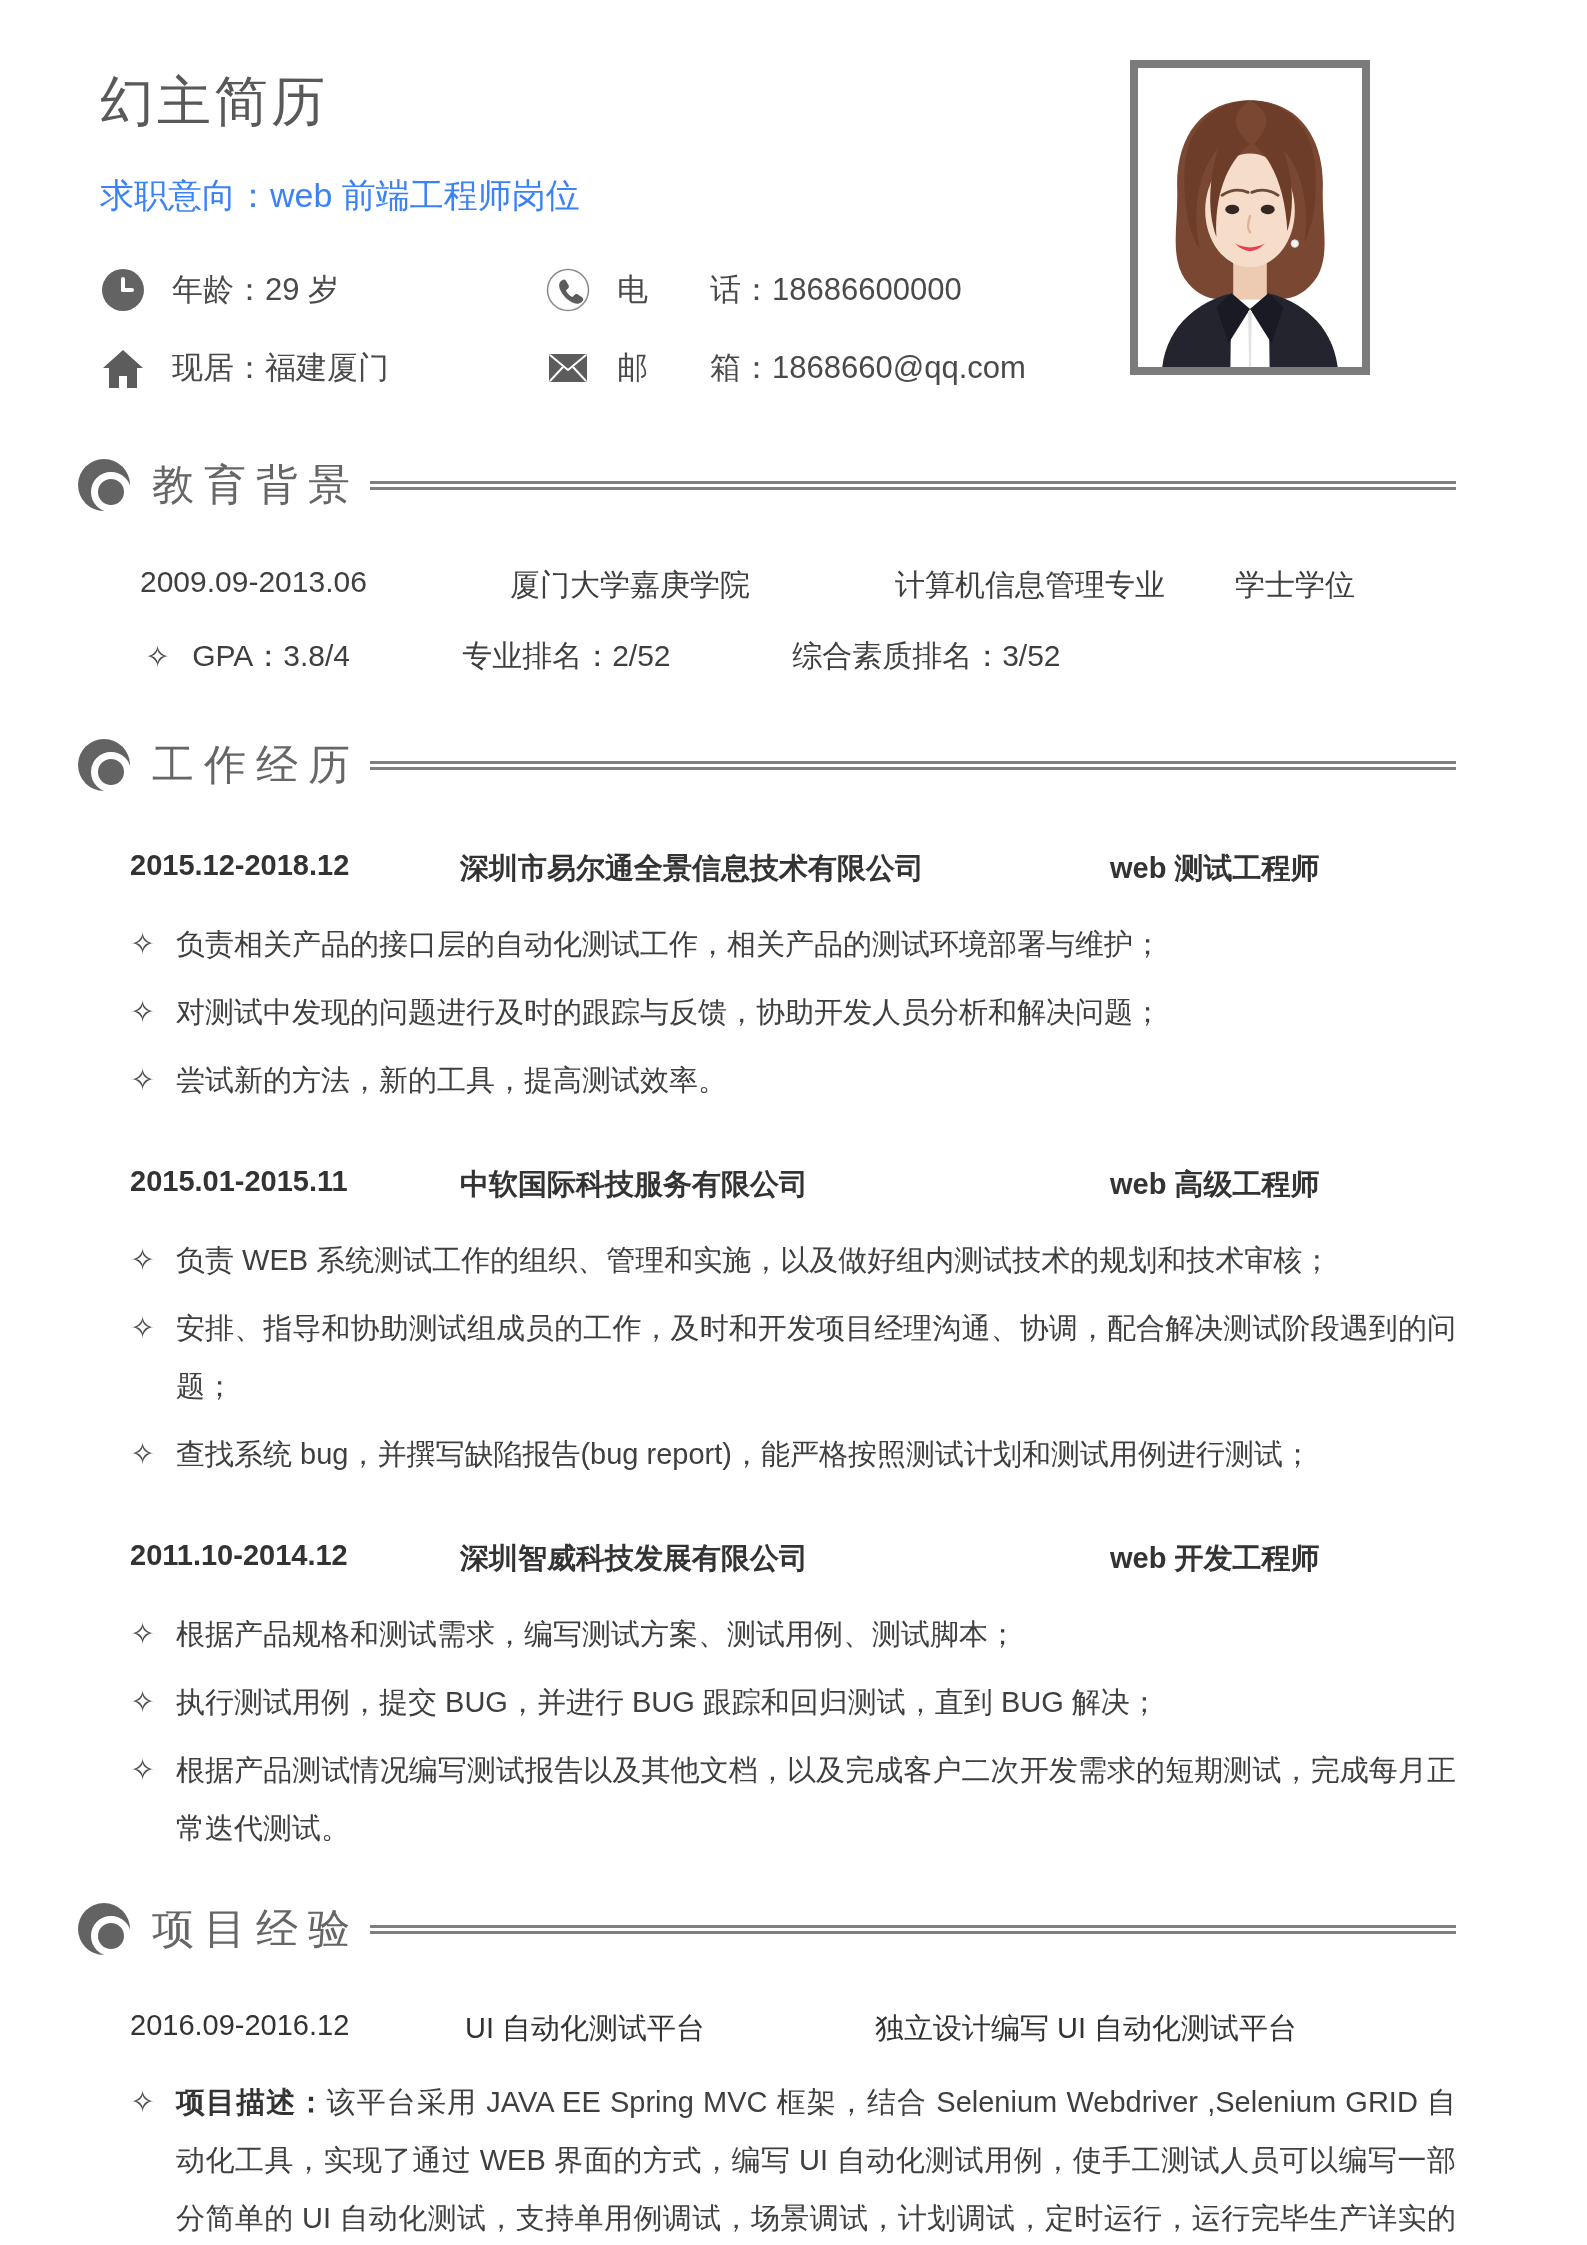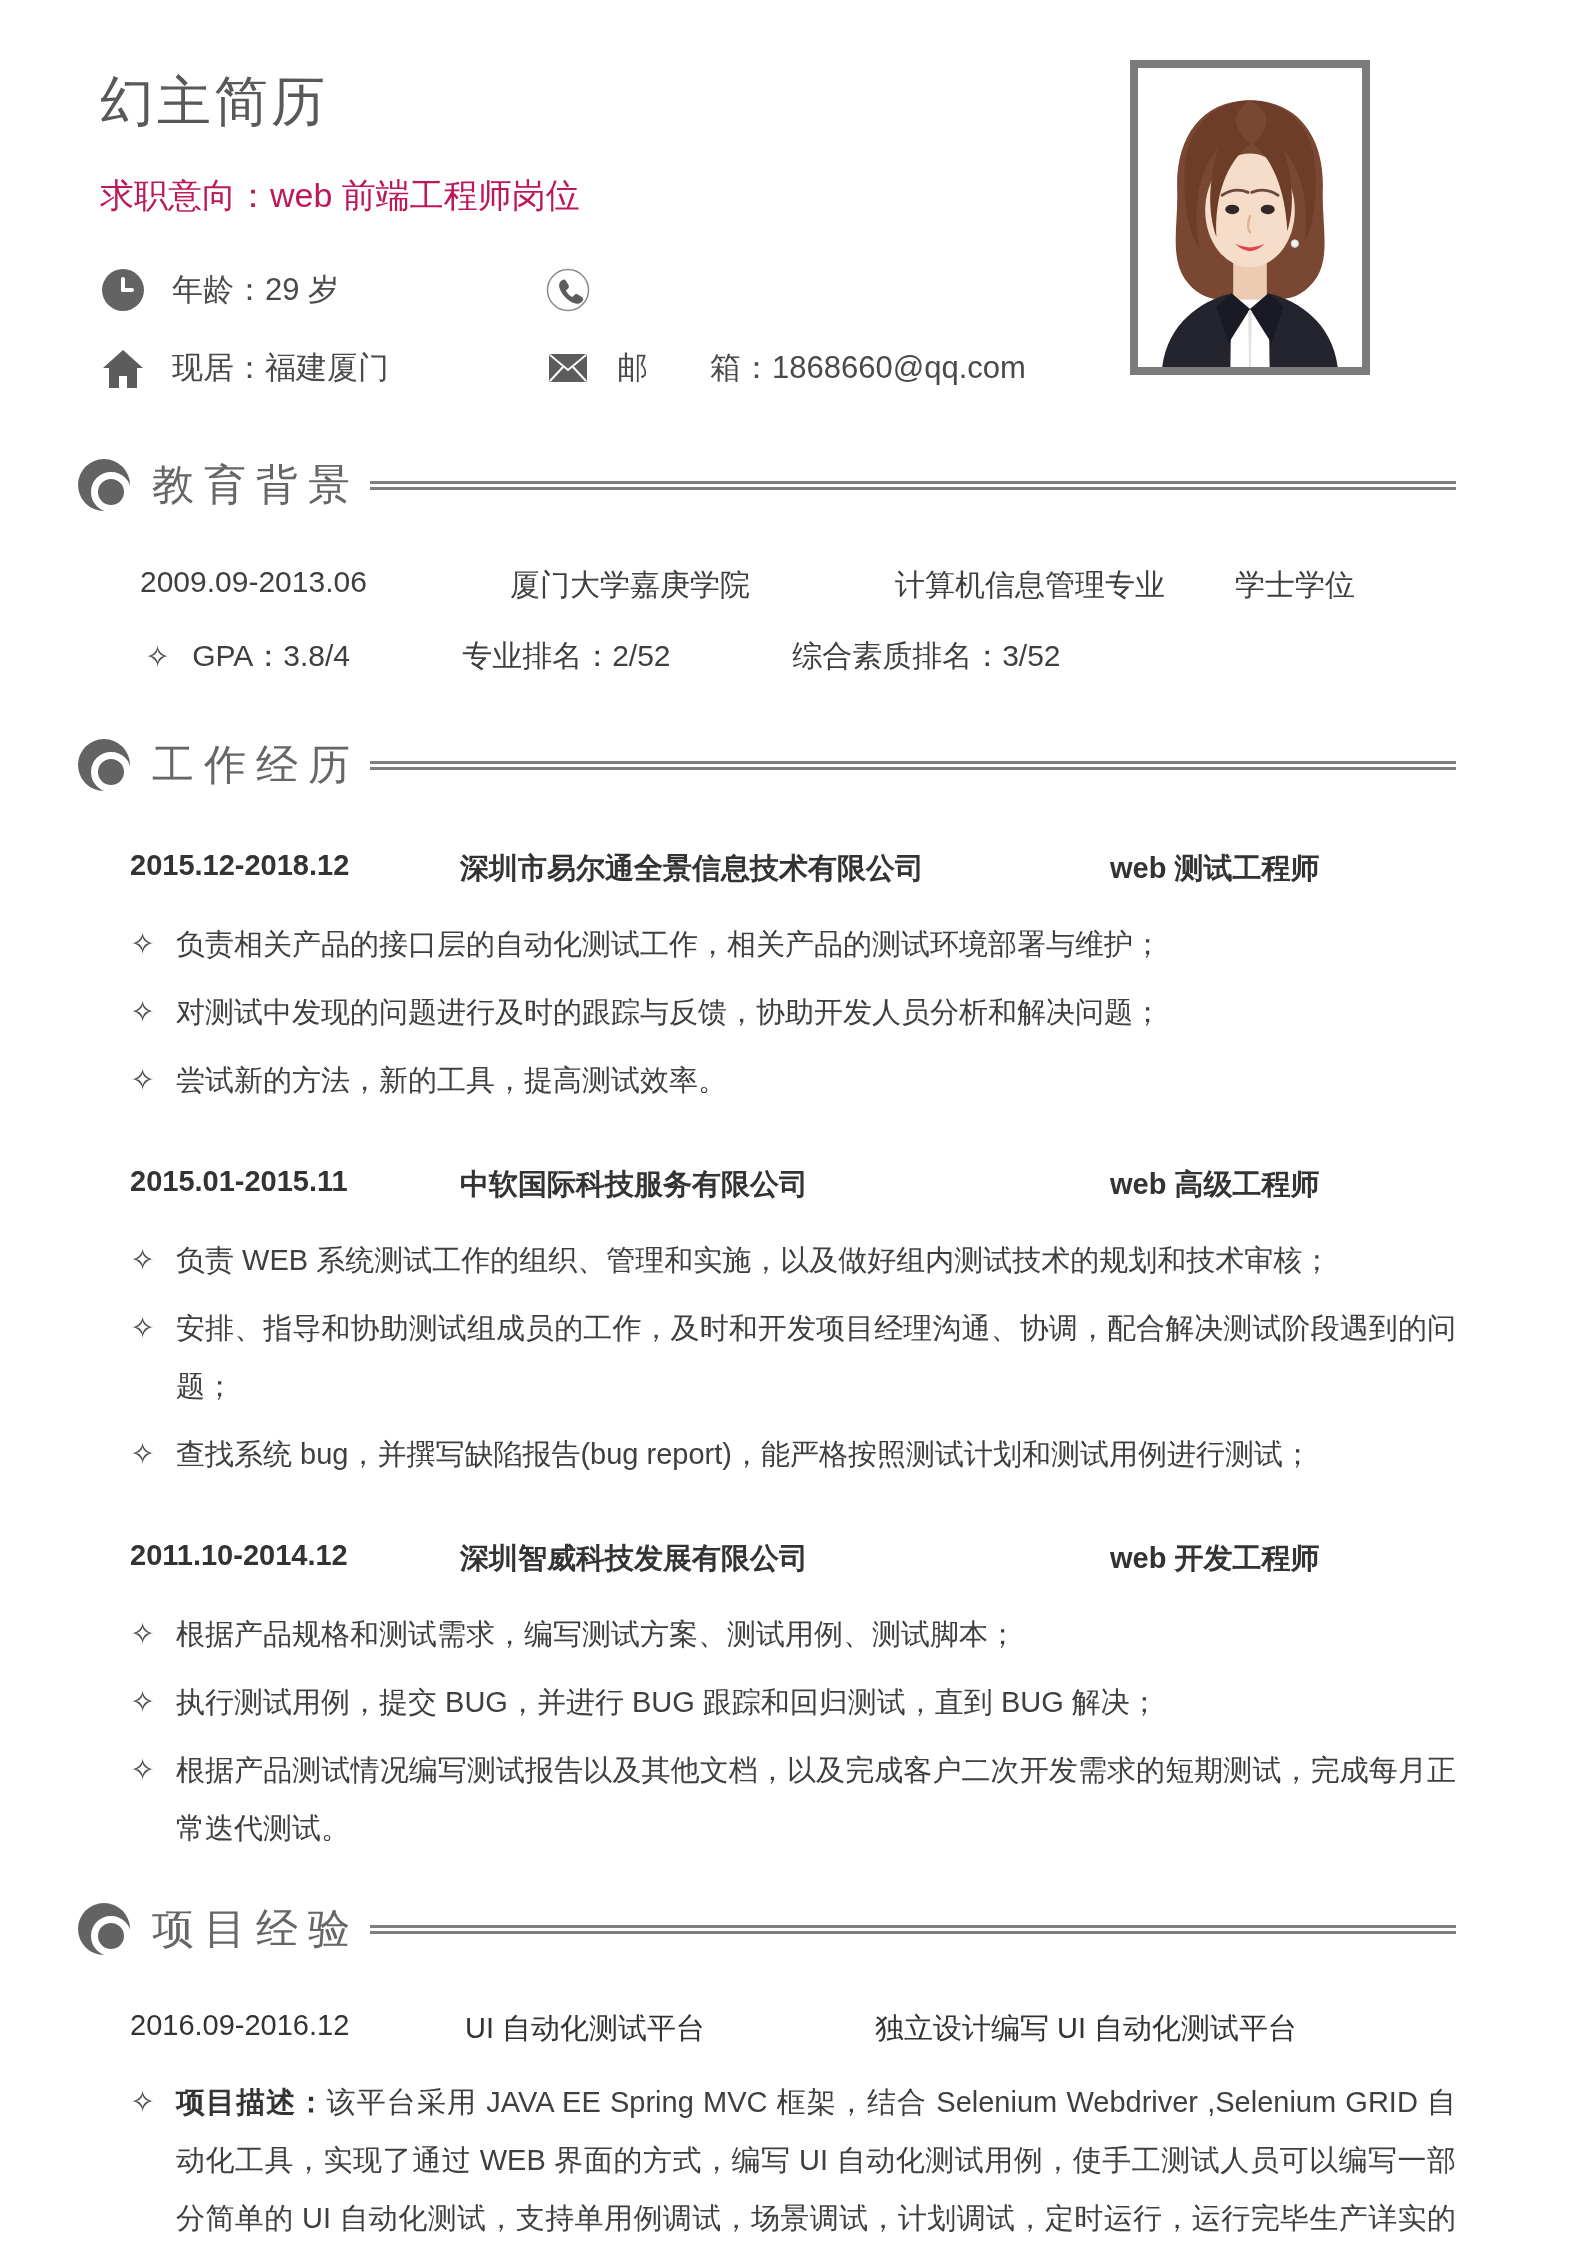--- a/index.html
+++ b/index.html
@@ -3,21 +3,21 @@
 <meta charset="utf-8">
 <style>
   * { margin:0; padding:0; box-sizing:border-box; }
   html,body { background:#ffffff; }
   body { font-family:"Liberation Sans","DejaVu Sans",sans-serif; color:#3f3f3f; }
   .page { position:relative; width:1587px; height:2245px; margin:8px auto; background:#fff; overflow:hidden; }
 
   
   .header { position:relative; padding:58px 130px 0 100px; }
   .resume-title { font-size:54px; color:#595959; letter-spacing:3px; font-weight:normal; }
-  .intention { margin-top:34px; font-size:34px; color:#be185d; }
+  .intention { margin-top:34px; font-size:34px; color:#3b82f6; }
   .contacts { margin-top:48px; display:grid; grid-template-columns:445px auto; row-gap:32px; font-size:31px; color:#4a4a4a; }
   .contact { display:flex; align-items:center; }
   .contact .cicon { width:46px; height:46px; flex:0 0 46px; margin-right:26px; display:flex; align-items:center; justify-content:center; }
   .contact .cicon svg { width:44px; height:44px; }
 
   .photo { position:absolute; left:1130px; top:52px; width:240px; height:315px; border:8px solid #7b7b7b; background:#fff; }
   .photo svg { display:block; width:100%; height:100%; }
 
   
   .section-head { display:flex; align-items:center; margin-left:78px; margin-right:131px; }
@@ -78,20 +78,21 @@
         </span>
         <span>年龄：29 岁</span>
       </div>
       <div class="contact">
         <span class="cicon">
           <svg viewBox="0 0 44 44">
               <circle cx="22" cy="22" r="20.5" fill="none" stroke="#8a8a8a" stroke-width="1.5"></circle>
               <path d="M15 13 c2,-2 4,-2 5,0 l2.5,4 c1,1.6 0.2,3 -1,4 l-1.5,1.2 c1,3 3.5,5.6 6.6,6.8 l1.3,-1.6 c1,-1.3 2.5,-2 4,-1 l3.8,2.6 c2,1.3 2,3.2 0,5 c-2,1.8 -5,2.4 -8,1 c-6.5,-3 -11.5,-8 -14,-14.6 c-1.2,-3.2 -0.6,-5.6 1.3,-7.4 z" fill="#5c5c5c"></path>
             </svg>
         </span>
+        <span>电　　话：18686600000</span>
       </div>
       <div class="contact">
         <span class="cicon">
           <svg viewBox="0 0 44 44">
               <path d="M22 4 L42 22 L36 22 L36 42 L26 42 L26 30 L18 30 L18 42 L8 42 L8 22 L2 22 Z" fill="#5c5c5c"></path>
             </svg>
         </span>
         <span>现居：福建厦门</span>
       </div>
       <div class="contact">

